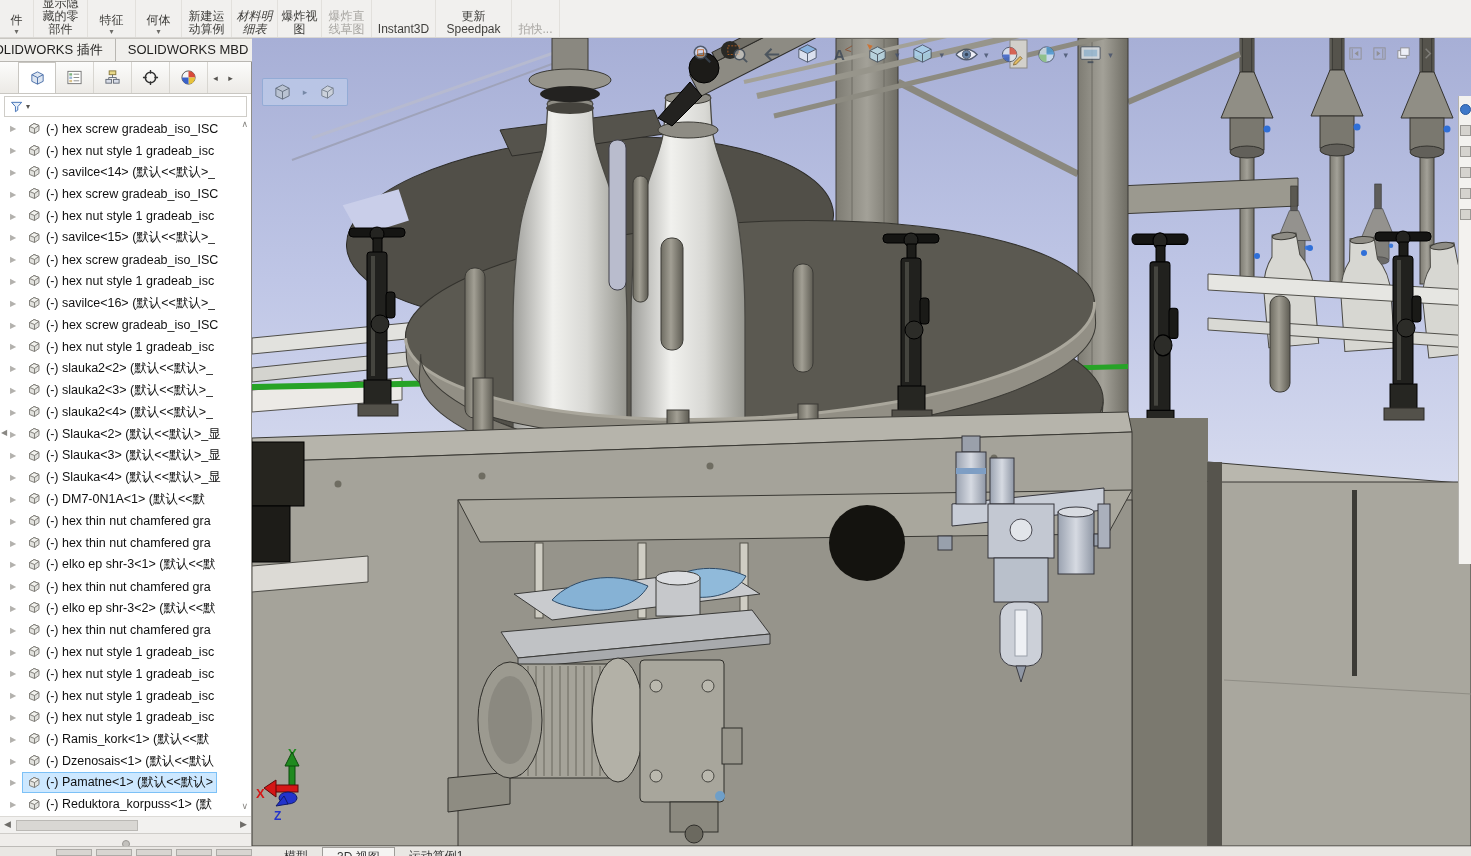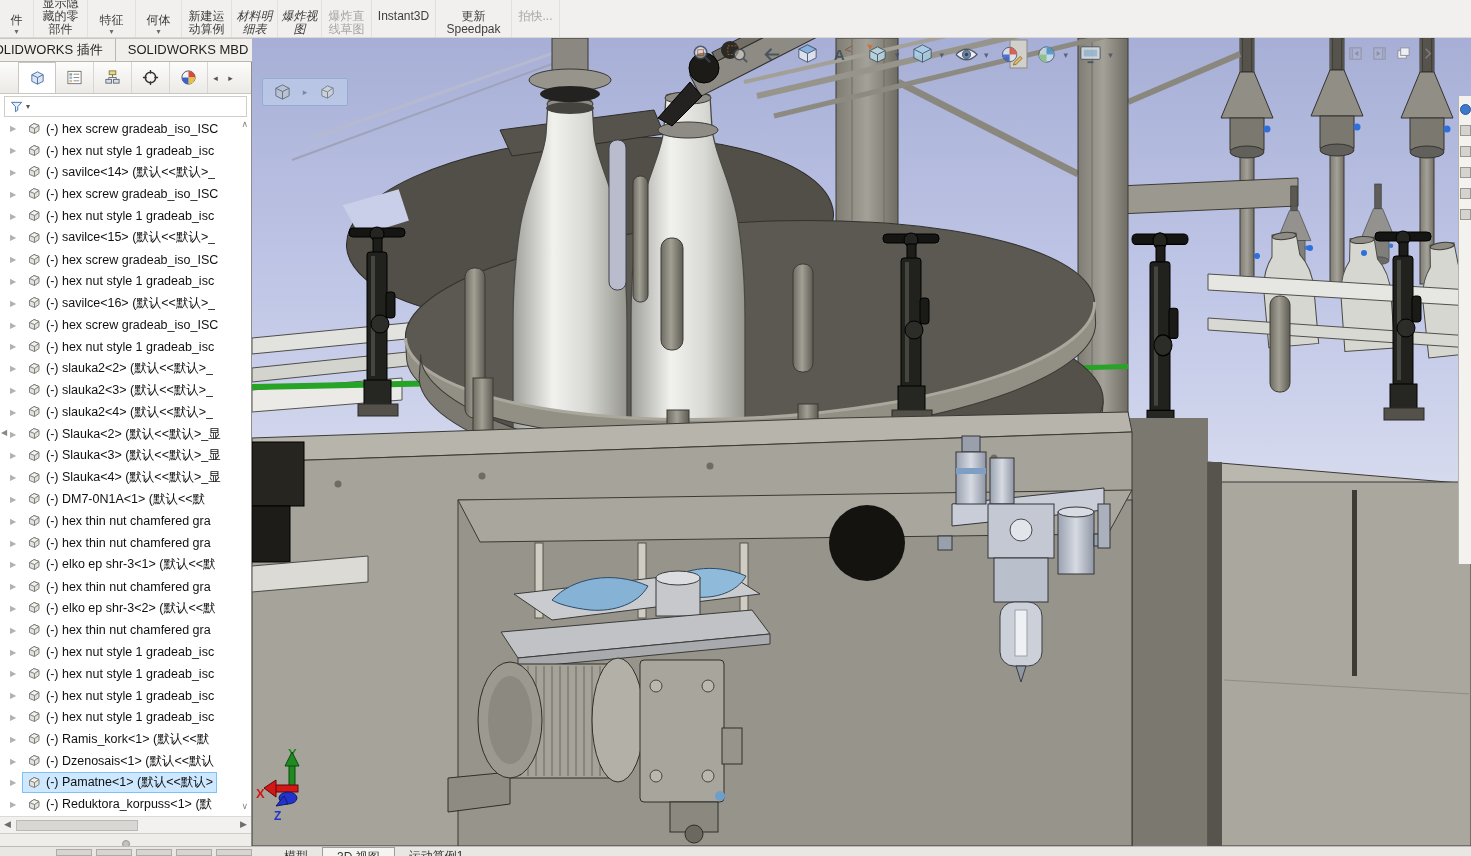--- a/index.html
+++ b/index.html
@@ -1,21 +1,21 @@
 <!DOCTYPE html>
 <html><head>
 <meta charset="utf-8">
 <style>
   html,body{margin:0;padding:0;background:#888;}
   .screen{position:relative;width:1471px;height:856px;overflow: hidden;font-family:"Liberation Sans",sans-serif;background:#f1f0ee;cursor:default;}
   
   .ribbon{position:absolute;left:0;top:0;width:1471px;height:38px;background:#f1f0ee;border-bottom:1px solid #d9d7d3;display:flex;box-sizing:border-box;}
   .ritem{display:flex;flex-direction:column;justify-content:flex-end;align-items:center;border-right:1px solid #e2e0dc;font-size:12px;line-height:13px;color:#3f3e3b;text-align:center;padding-bottom:1px;overflow:hidden;box-sizing:border-box;flex:none;}
   .ritem .rlabel{white-space:pre-line;}
-  .ritem.top{justify-content:center;}
+  .ritem.top{justify-content:flex-end;}
   .ritem.top .rlabel{margin-top:-3px;}
   .ritem.gray{color:#a9a7a3;}
   .rcaret{font-size:8px;line-height:9px;color:#6b6a66;}
   
   .atabs{position:absolute;left:0;top:38px;height:24px;display:flex;overflow:hidden;}
   .atab{padding:0 12px;font-size:13px;line-height:22px;color:#1f1e1c;background:#f0efec;border-right:1px solid #b9b7b2;border-bottom:1px solid #b9b7b2;border-top:1px solid #c9c7c2;white-space:nowrap;flex:none;}
   
   .viewport{position:absolute;left:252px;top:38px;width:1219px;height:808px;overflow:hidden;background:#c3c9e6;}
   .scene{position:absolute;left:0;top:0;width:100%;height:100%;display:block;}
   .headsup{position:absolute;left:438px;top:4px;display:flex;align-items:center;gap:10px;opacity:.8;}
@@ -87,21 +87,21 @@
         <span class="rcaret">▾</span>
       </div>
       <div class="ritem" style="width: 50px;">
         <span class="rlabel">新建运
 动算例</span>
       </div>
       <div class="ritem" style="width: 46px; font-style: italic;">
         <span class="rlabel">材料明
 细表</span>
       </div>
-      <div class="ritem" style="width: 44px; font-style: italic;">
+      <div class="ritem" style="width: 44px;">
         <span class="rlabel">爆炸视
 图</span>
       </div>
       <div class="ritem gray" style="width: 50px;">
         <span class="rlabel">爆炸直
 线草图</span>
       </div>
       <div class="ritem top" style="width: 64px;">
         <span class="rlabel">Instant3D</span>
       </div>

